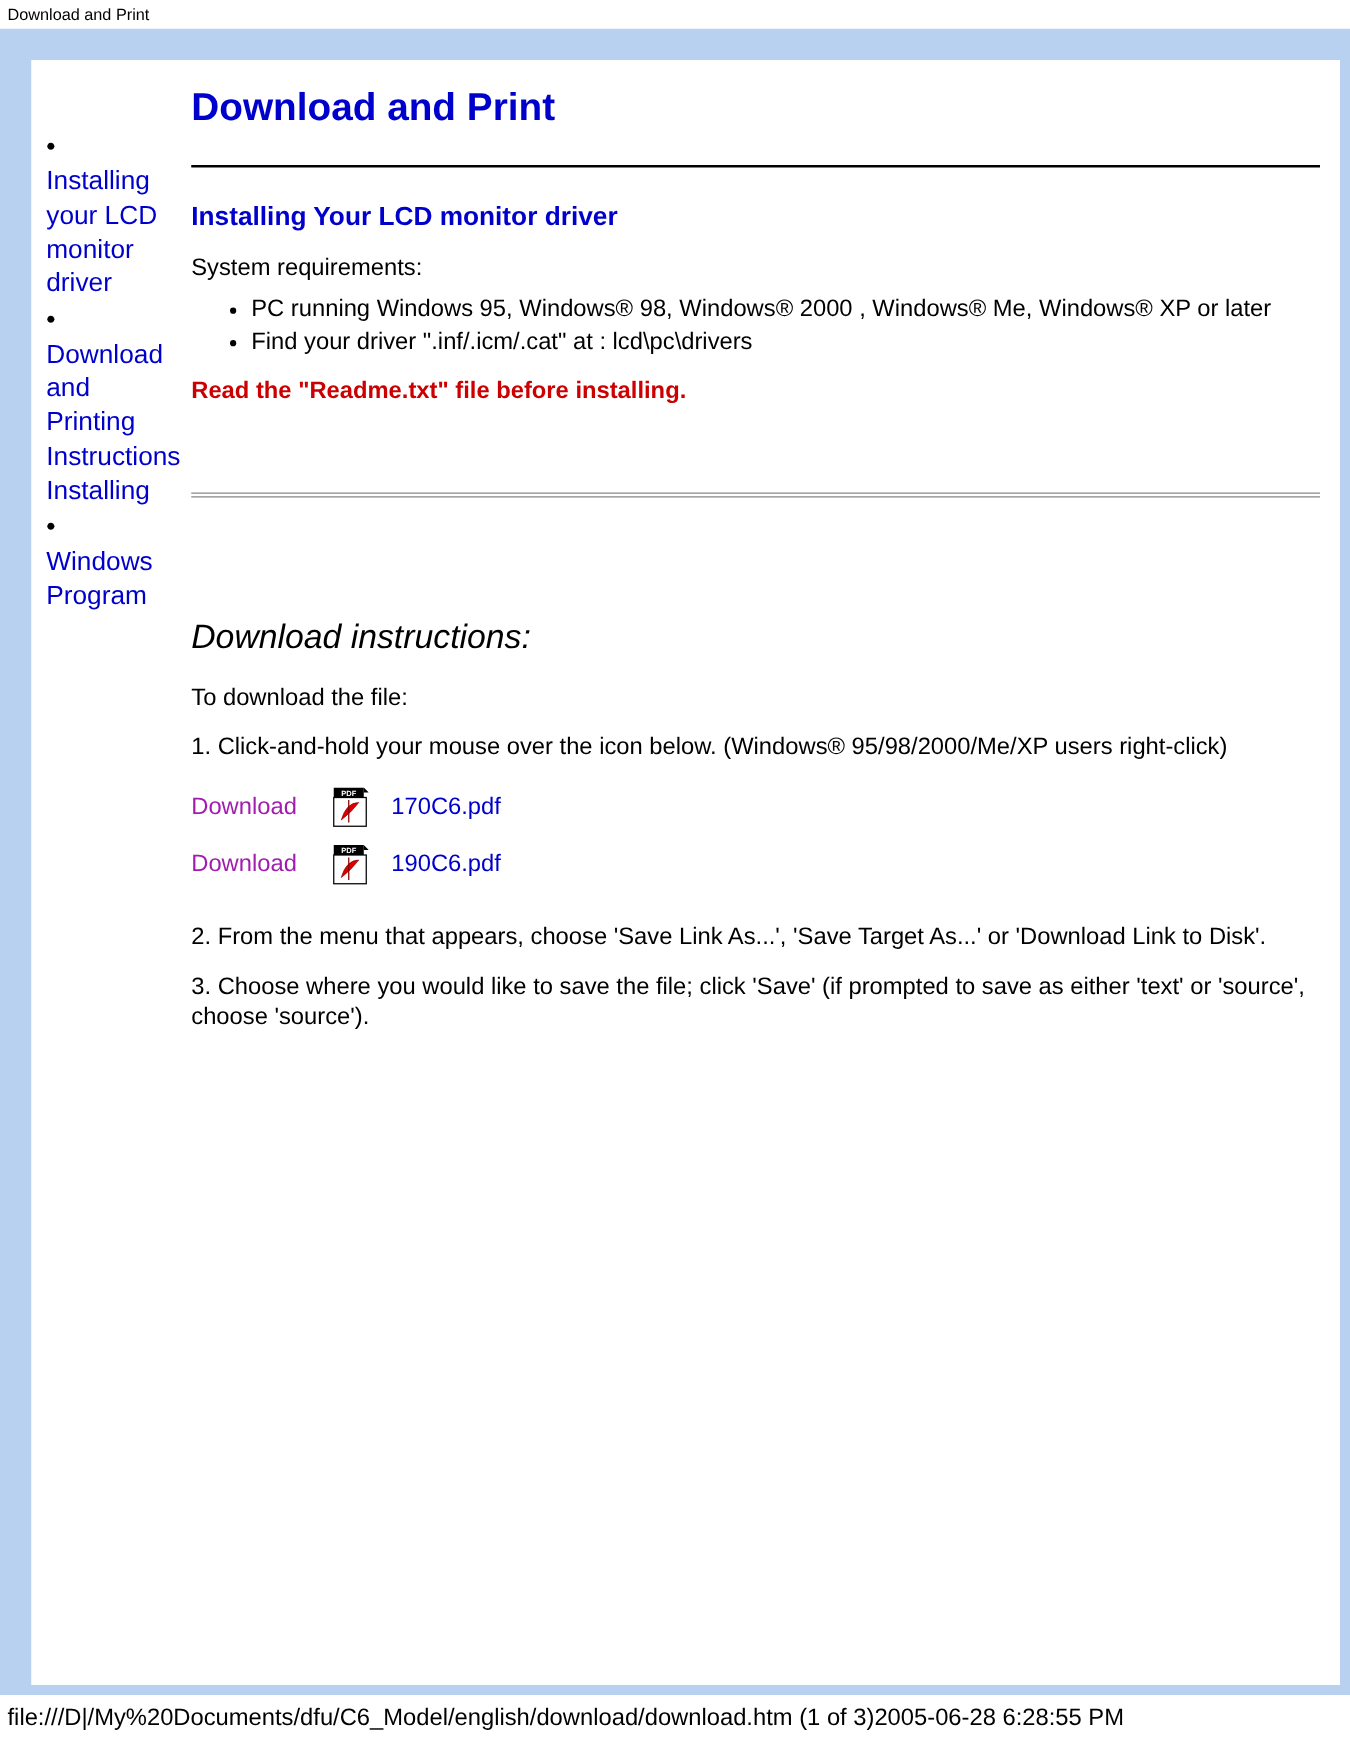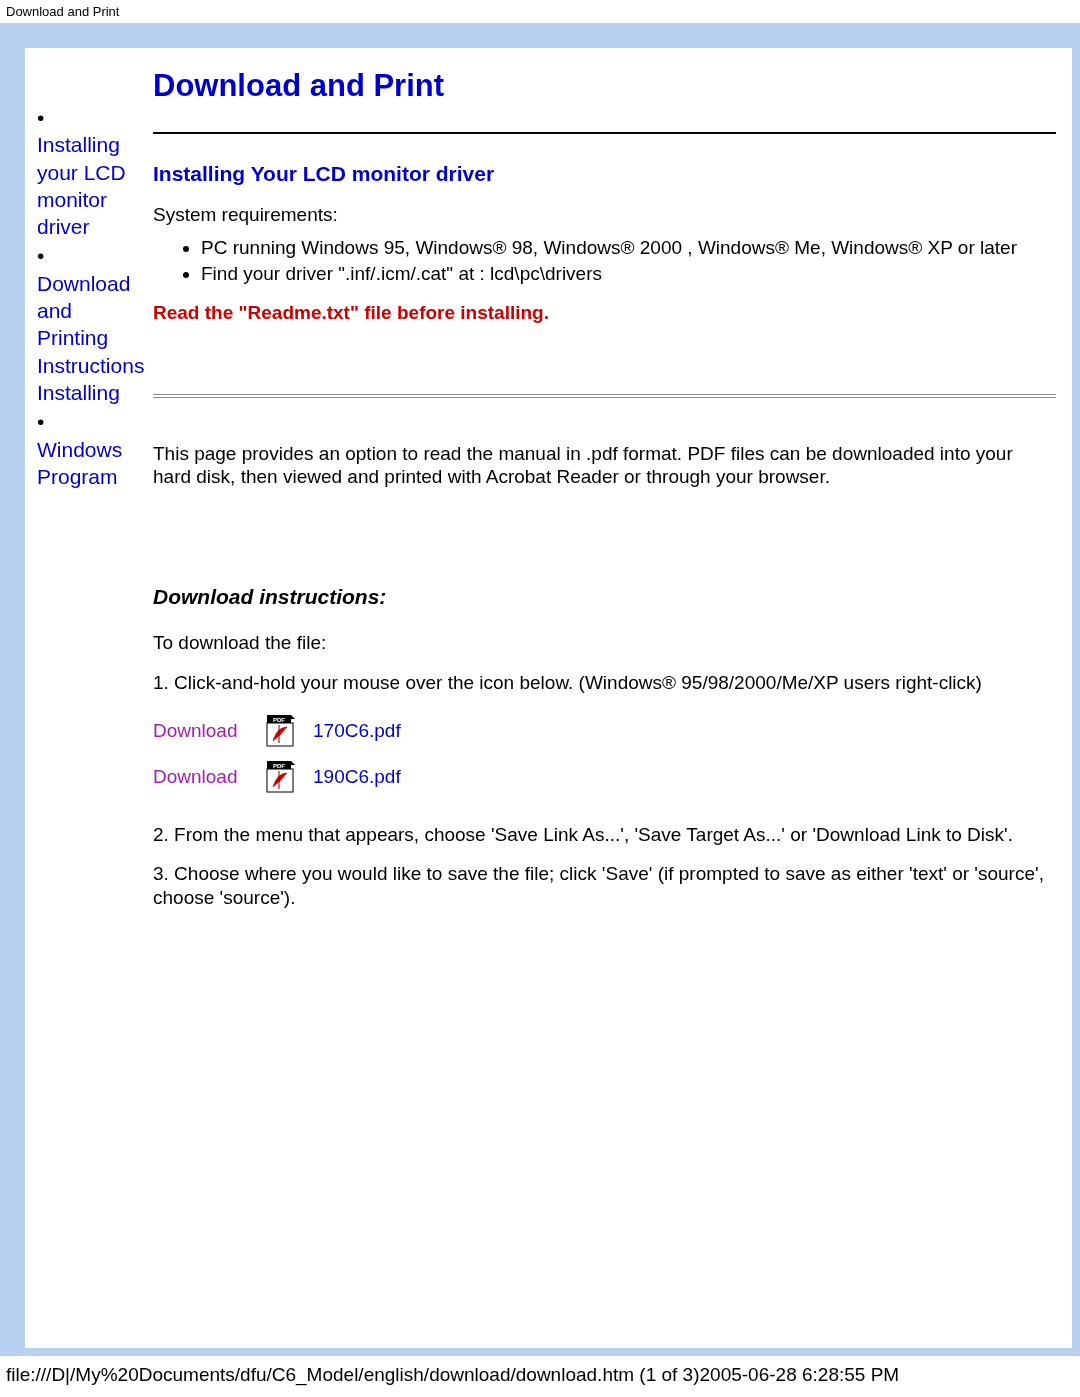--- a/index.html
+++ b/index.html
@@ -84,22 +84,22 @@
     .hr-wrap { margin: 70px 0 44px 0; }
     .body-para {
       margin: 16px 0;
       line-height: 1.25;
     }
     .red-link {
       color: #cc0000;
       text-decoration: none;
     }
     .subheading {
-      font-size: 21px;
-      font-weight: bold;
+      font-size: 27px;
+      font-weight: normal;
       font-style: italic;
       margin: 96px 0 22px 0;
     }
     .dl-table {
       margin: 20px 0 30px 0;
     }
     .dl-row {
       display: flex;
       align-items: center;
       margin-bottom: 14px;
@@ -154,21 +154,20 @@
         <li>PC running Windows 95, Windows® 98, Windows® 2000 , Windows® Me, Windows® XP or later</li>
         <li>Find your driver ".inf/.icm/.cat" at : lcd\pc\drivers</li>
       </ul>
       <div class="red-bold">Read the "Readme.txt" file before installing.</div>
 
       <div class="hr-wrap">
         <hr class="light">
         <hr class="light">
       </div>
 
-      <div class="body-para">This page provides an option to read the manual in .pdf format. PDF files can be downloaded into your hard disk, then viewed and printed with Acrobat Reader or through your browser.</div>
 
 
       <div class="subheading">Download instructions:</div>
 
       <div class="body-para">To download the file:</div>
       <div class="body-para">1. Click-and-hold your mouse over the icon below. (Windows® 95/98/2000/Me/XP users right-click)</div>
 
       <div class="dl-table">
         <div class="dl-row">
           <span class="dl-label">Download</span>

